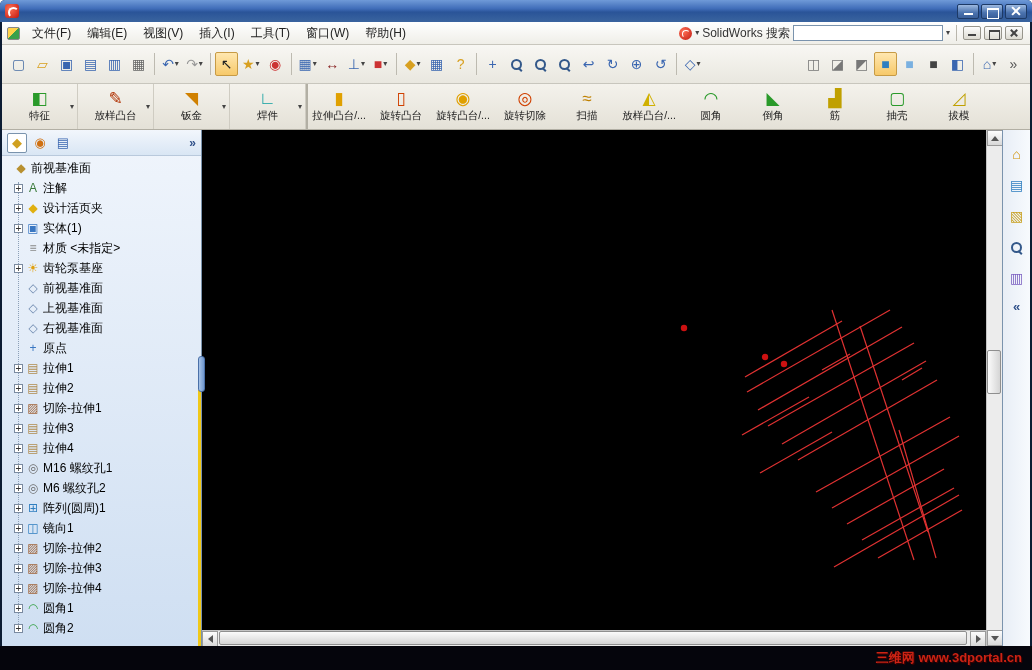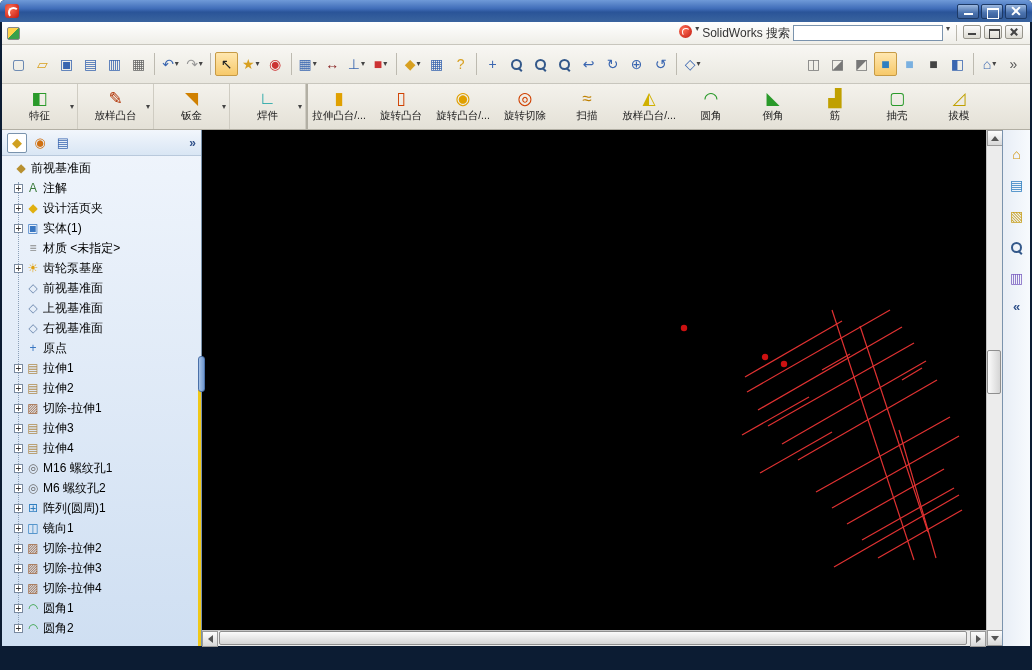--- a/index.html
+++ b/index.html
@@ -24,21 +24,21 @@
   .wbtn.close::before,.wbtn.close::after{content:"";position:absolute;left:50%;top:50%;width:11px;height:2px;background:#fff}
   .wbtn.close::before{transform:translate(-50%,-50%) rotate(45deg)}
   .wbtn.close::after{transform:translate(-50%,-50%) rotate(-45deg)}
 
   
   #menubar{position:absolute;left:2px;top:22px;width:1028px;height:23px;display:flex;align-items:center;
     background:linear-gradient(180deg,#ffffff,#efeee8);border-bottom:1px solid #c8c6bd;padding:0 3px}
   .child-ic{width:13px;height:13px;margin:0 4px 0 2px;border:1px solid #888;border-radius:2px;
     background:linear-gradient(135deg,#ffd24a 50%,#3aa04a 50%)}
   .menu-item{padding:3px 8px;color:#222;white-space:nowrap;cursor:default}
-  #searchbox{margin-left:auto;display:flex;align-items:flex-start;gap:3px;padding-right:4px}
+  #searchbox{margin-left:auto;display:flex;align-items:center;gap:3px;padding-right:4px}
   .sw-logo{width:13px;height:13px;border-radius:50%;background:radial-gradient(circle at 35% 35%,#ff7055,#c01810);position:relative}
   .sw-logo::after{content:"";position:absolute;left:3px;top:3px;width:6px;height:6px;border-radius:50%;
     border:1.5px solid #fff;border-color:#fff transparent transparent #fff}
   .dd{font-size:8px;color:#444;line-height:1}
   .dd::after{content:"▾"}
   #search-label{color:#333;white-space:nowrap}
   #search-input{width:150px;height:16px;border:1px solid #7a93ad;background:#fff;font-size:11px;padding:0 3px}
   .mini-sep{width:1px;height:16px;background:#b9b6ac;margin:0 3px}
   .cbtn{width:18px;height:14px;border:1px solid #97958c;border-radius:2px;position:relative;
     background:linear-gradient(180deg,#fcfcfc,#dddbd2)}
@@ -137,20 +137,29 @@
     <span class="app-ic"></span>
     <div id="winbtns">
       <div class="wbtn min"></div>
       <div class="wbtn max"></div>
       <div class="wbtn close"></div>
     </div>
   </div>
 
   <div id="menubar">
     <span class="child-ic"></span>
+    <div style="display:flex">
+        <div class="menu-item">文件(F)</div>
+        <div class="menu-item">编辑(E)</div>
+        <div class="menu-item">视图(V)</div>
+        <div class="menu-item">插入(I)</div>
+        <div class="menu-item">工具(T)</div>
+        <div class="menu-item">窗口(W)</div>
+        <div class="menu-item">帮助(H)</div>
+      </div>
     <div id="searchbox">
       <span class="sw-logo"></span>
       <span class="dd"></span>
       <span id="search-label">SolidWorks 搜索</span>
       <input id="search-input" type="text" value="" style="">
       <span class="dd"></span>
       <span class="mini-sep"></span>
       <div class="cbtn min"></div>
       <div class="cbtn max"></div>
       <div class="cbtn close"></div>
@@ -559,14 +568,17 @@
           </div>
           <div class="tp-ic">
             <span style="color: rgb(122, 94, 192);">▥</span>
           </div>
         </div>
       <span class="tp-collapse">«</span>
     </div>
 
   </div>
 
+  <div id="bottom">
+    <span id="watermark">三维网 www.3dportal.cn</span>
+  </div>
 
 </div>
 
 </body></html>

